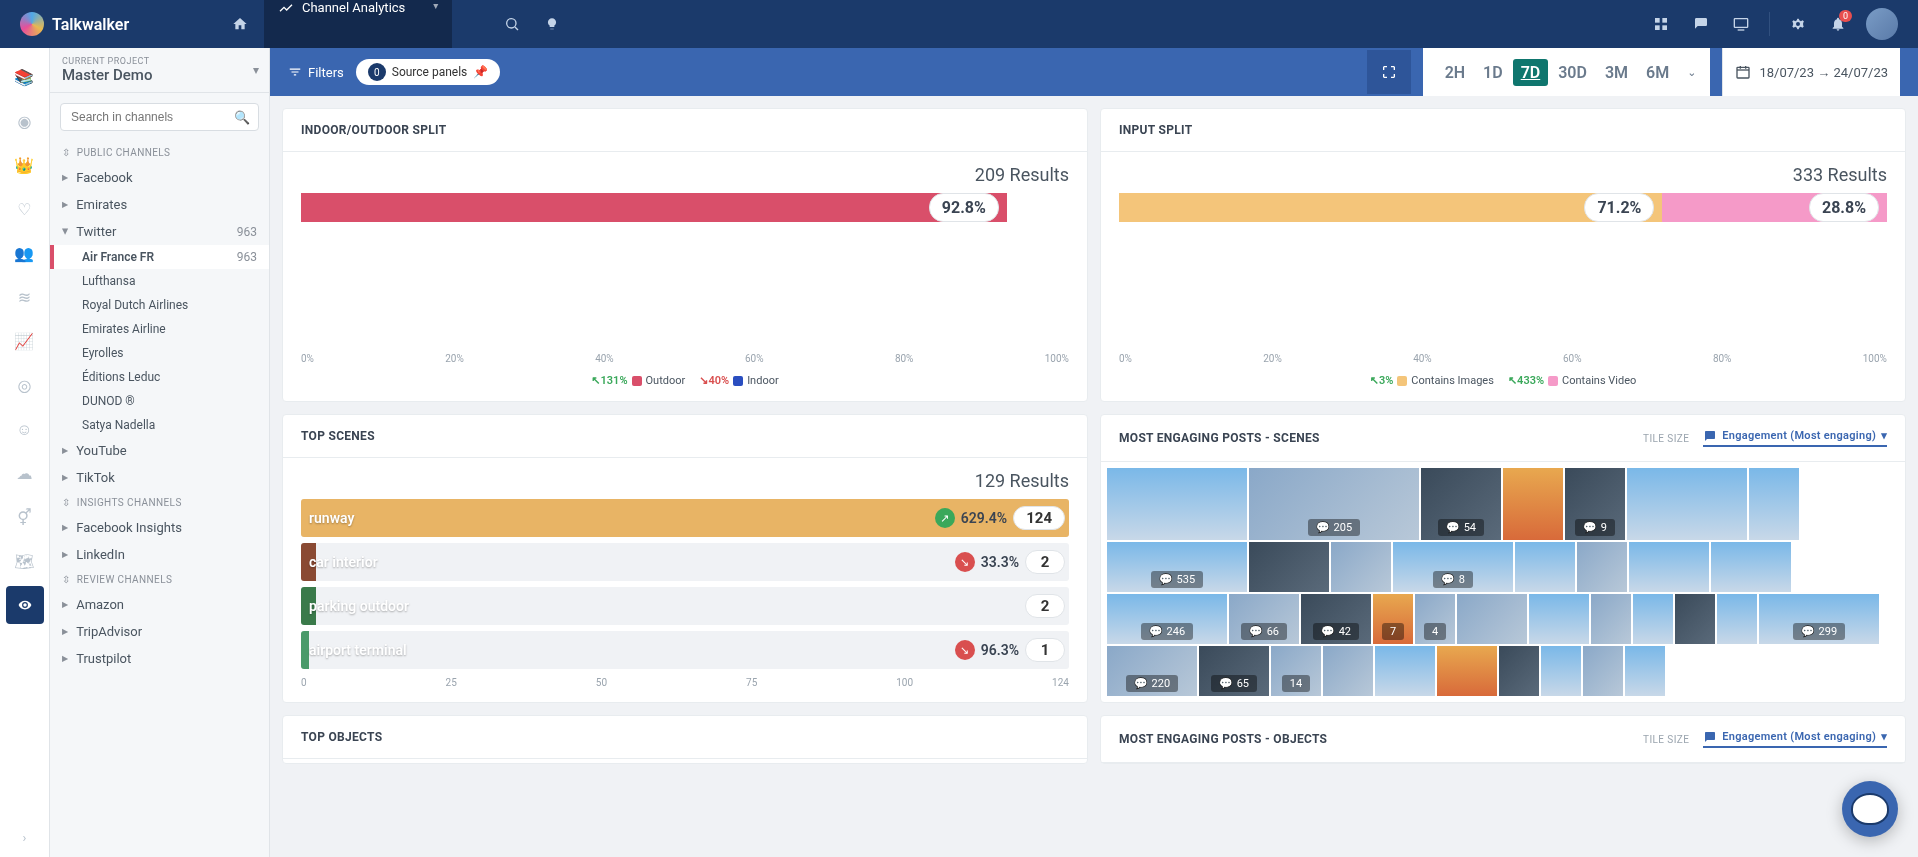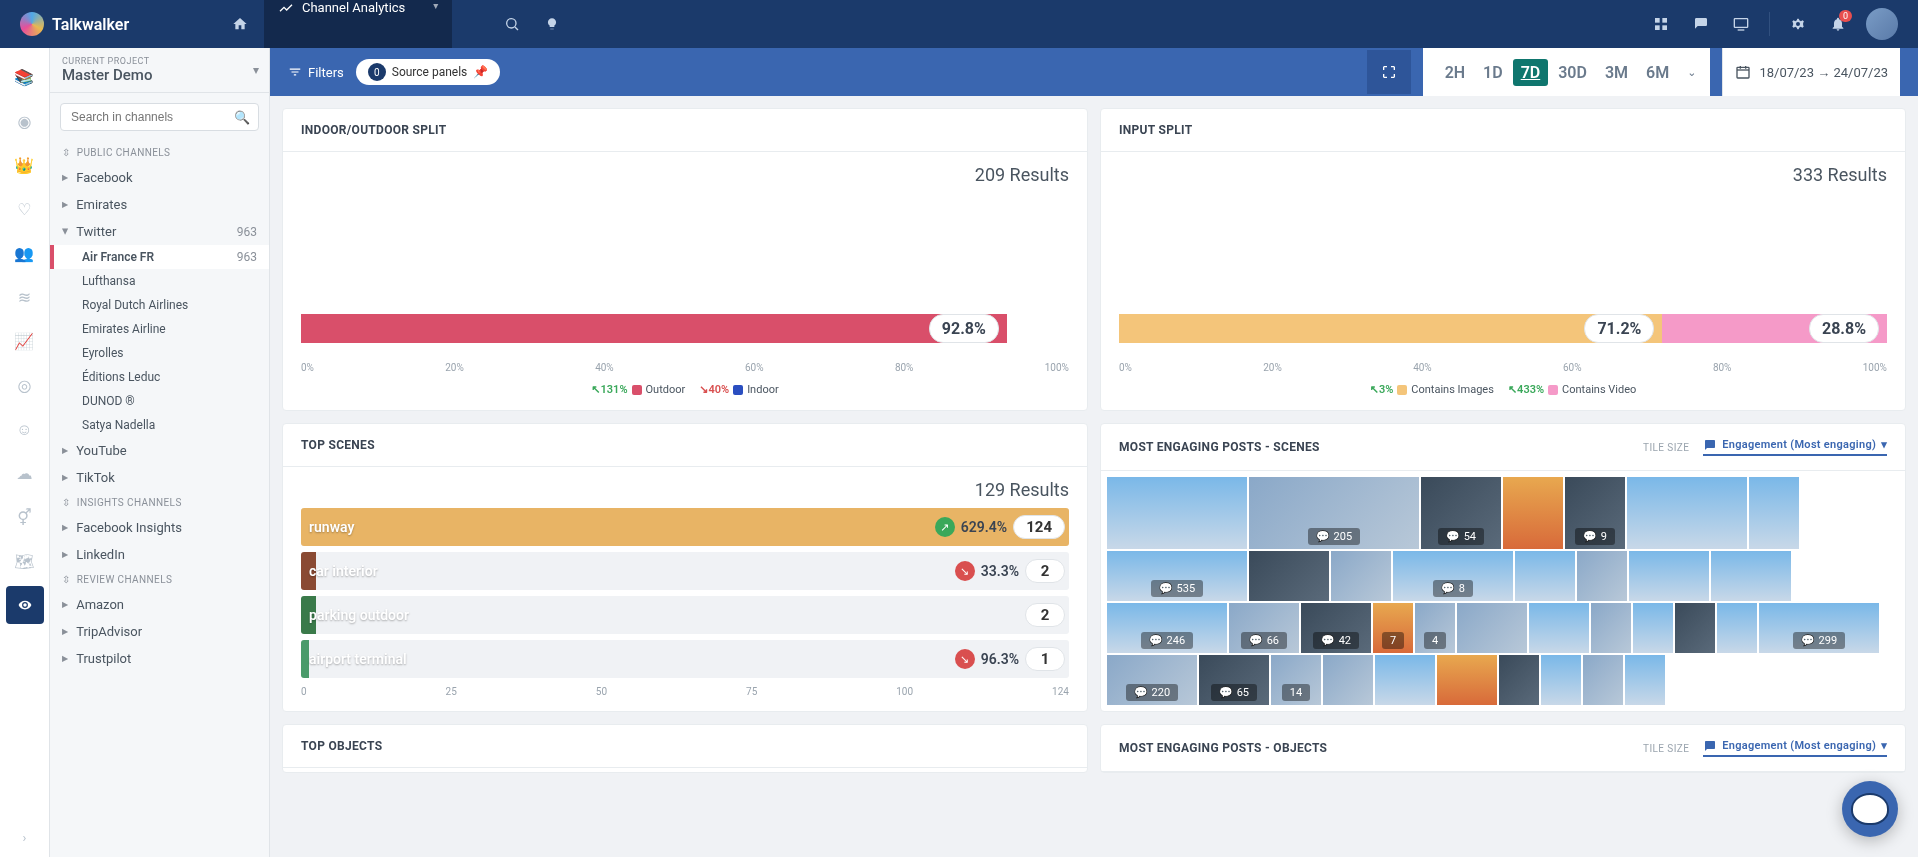--- a/index.html
+++ b/index.html
@@ -62,21 +62,21 @@
 .row { display: flex; gap: 12px; margin-bottom: 12px; }
 .panel { background: #fff; border-radius: 4px; flex: 1; display: flex; flex-direction: column; border: 1px solid #e8ecef; }
 .panel-head { padding: 14px 18px; font-size: 12px; font-weight: 700; letter-spacing: .3px; color: #3a4452; border-bottom: 1px solid #e8ecef; display: flex; align-items: center; }
 .panel-head .sub-opts { margin-left: auto; display: flex; align-items: center; gap: 14px; font-weight: 400; font-size: 11px; }
 .tile-size-lbl { color: #9aa4ae; font-size: 10px; letter-spacing: .4px; }
 .eng-link { color: #3a66b0; font-weight: 600; display: flex; align-items: center; gap: 5px; cursor: pointer; border-bottom: 2px solid #3a66b0; padding-bottom: 3px; }
 .panel-body { padding: 12px 18px 8px; }
 .results-count { text-align: right; font-size: 18px; color: #4a5560; margin-bottom: 8px; }
 
 
-.stacked-bar { height: 150px; display: flex; align-items: flex-end; margin-bottom: 15px; position: relative; }
+.stacked-bar { height: 150px; display: flex; align-items: flex-start; margin-bottom: 6px; position: relative; }
 .sb-seg { display: flex; align-items: center; justify-content: flex-end; padding-right: 8px; }
 .sb-seg.outdoor { background: #d94f6a; }
 .sb-seg.indoor { background: #2a4ec0; }
 .sb-seg.images { background: #f4c57a; }
 .sb-seg.video { background: #f59ac8; }
 .sb-label { background: #fff; border-radius: 14px; padding: 4px 12px; font-size: 16px; font-weight: 700; color: #3a4452; border: 1px solid #e0e4e8; }
 .x-axis { display: flex; justify-content: space-between; font-size: 10px; color: #9aa4ae; padding: 4px 0 10px; }
 .legend { display: flex; justify-content: center; gap: 14px; font-size: 11px; align-items: center; padding-bottom: 6px; }
 .leg-item { display: flex; align-items: center; gap: 4px; color: #4a5560; }
 .leg-sw { width: 10px; height: 10px; border-radius: 2px; }

